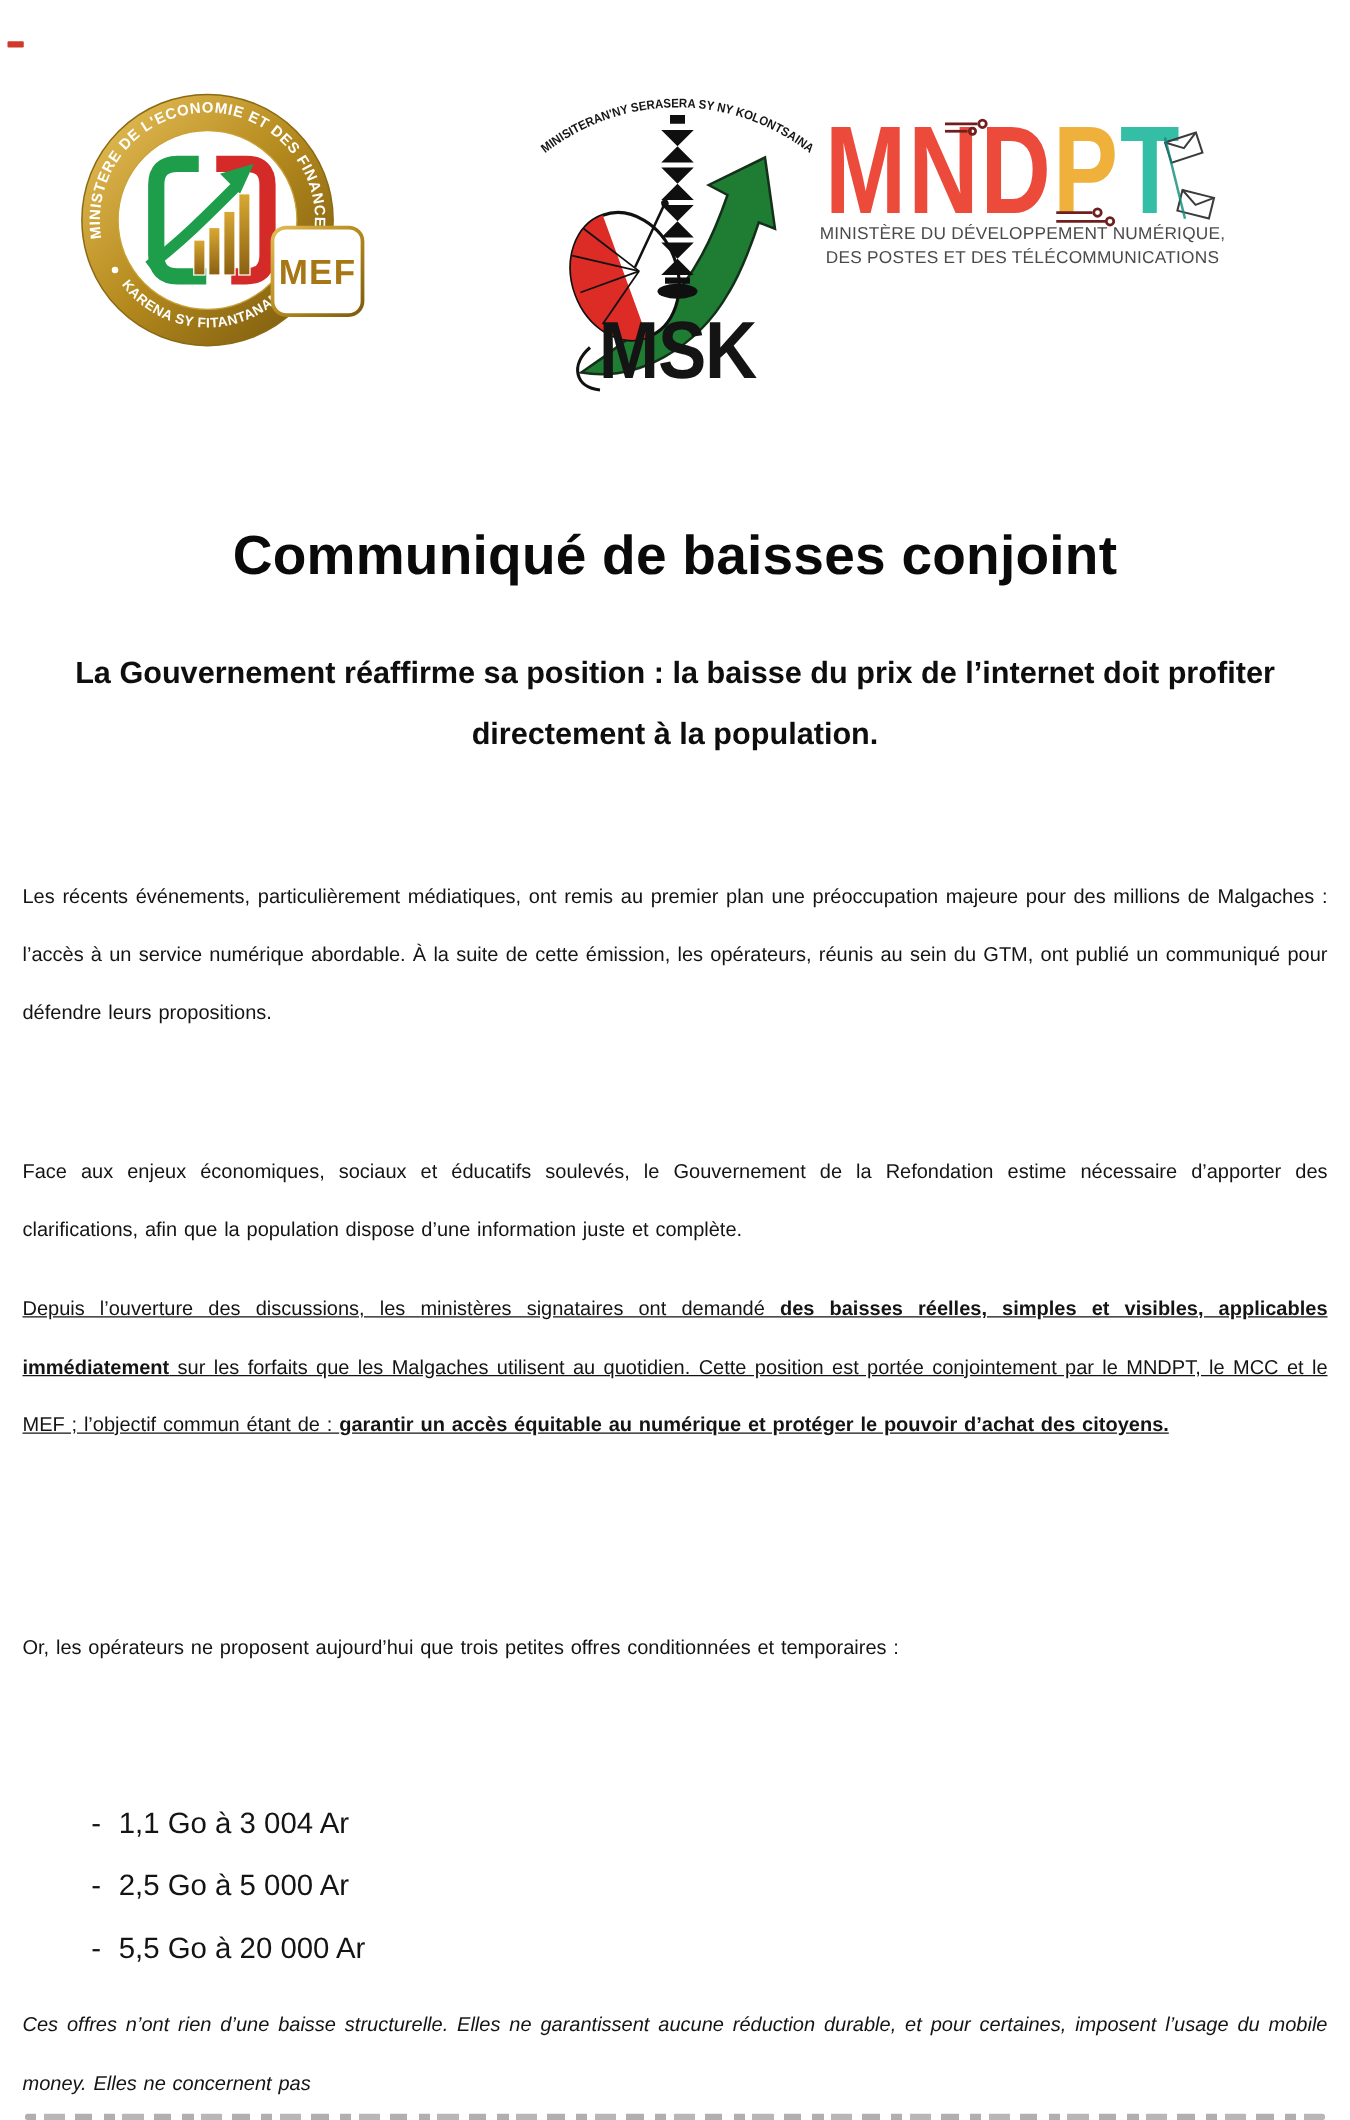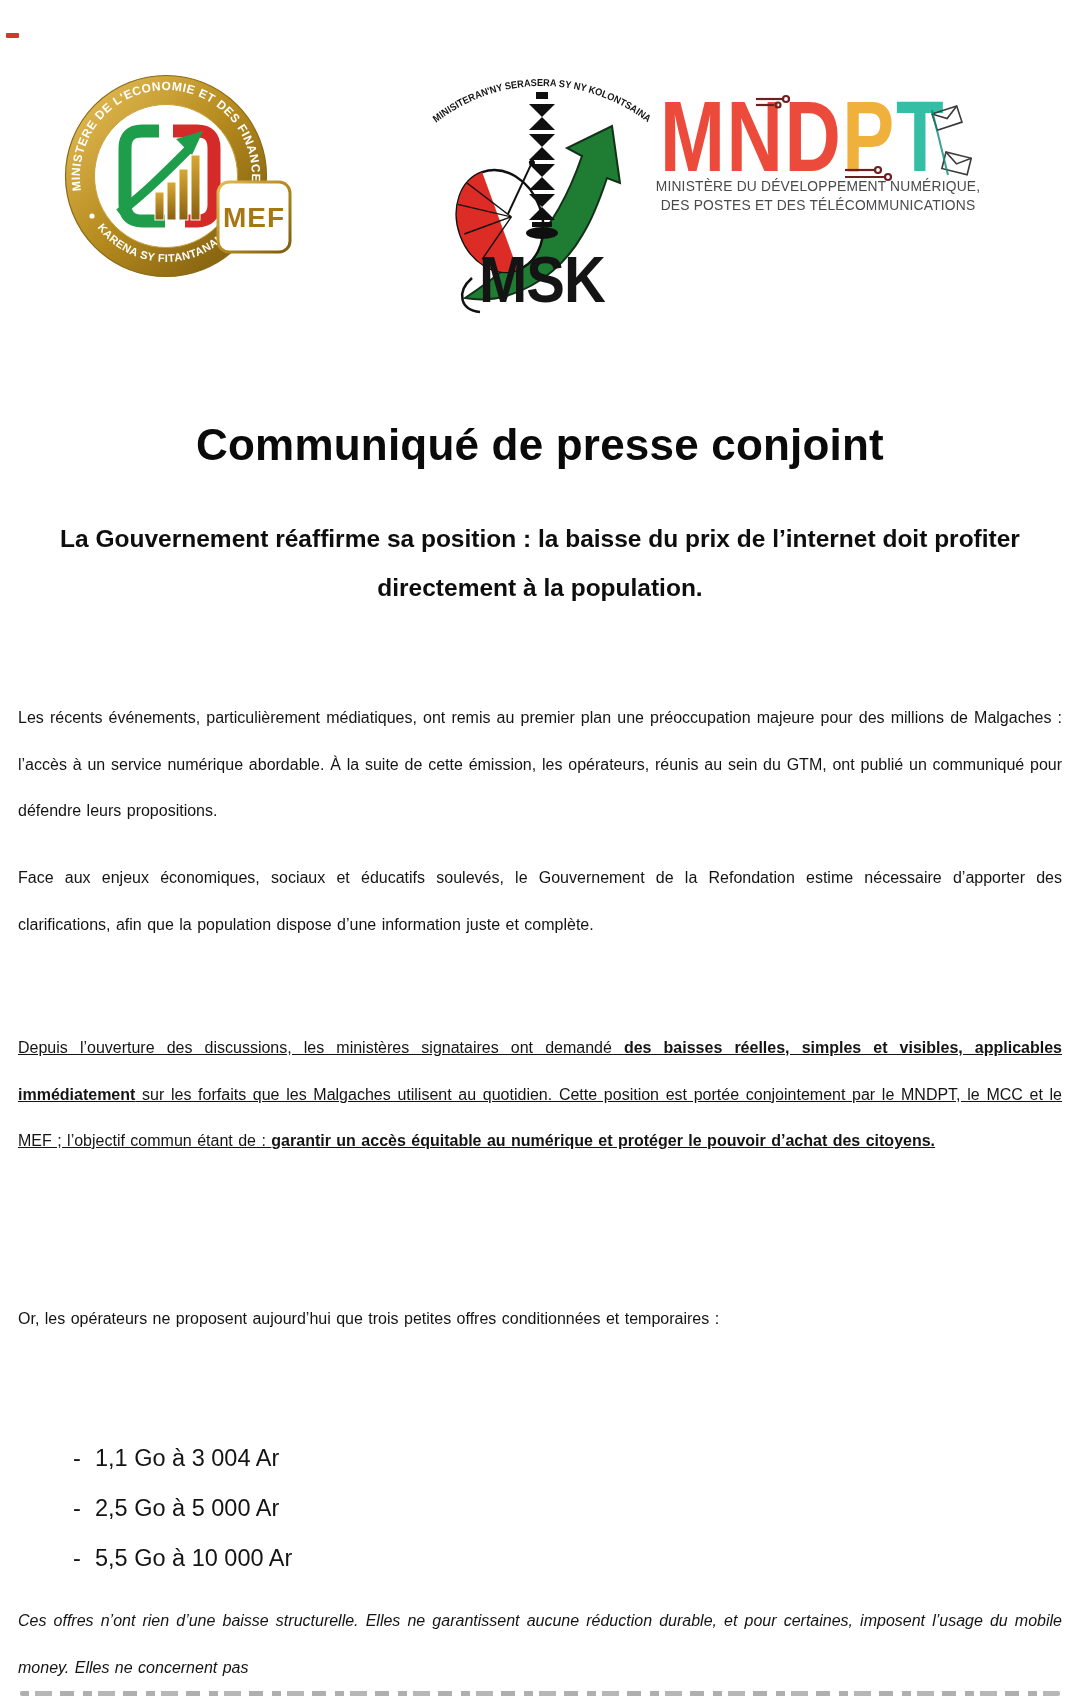--- a/index.html
+++ b/index.html
@@ -46,21 +46,21 @@
     display:block;margin:0 auto;width:960px;
     font-size:24.5px;font-weight:bold;line-height:49px;color:#0e0e0e;
   }
   .para{
     left:18px;width:1044px;
     font-size:16px;line-height:46.5px;text-align:justify;
     color:#141414;word-spacing:1px;
   }
   .bseg{font-weight:bold;}
   .p1{top:695px;}
-  .p2{top:855px;}
+  .p2{top:915px;}
   .p3{top:1025px;text-decoration:underline;}
   .p4{top:1296px;}
   .closing{top:1598px;font-style:italic;}
   .offer{
     left:18px;width:1044px;font-size:23.5px;line-height:46.5px;color:#141414;
     padding-left:77px;box-sizing:border-box;
   }
   .offer .marker{position:absolute;left:55px;top:0;}
   .offer1{top:1435px;}
   .offer2{top:1485px;}
@@ -176,39 +176,39 @@
     <line x1="96" y1="25" x2="114" y2="25"></line>
       <circle cx="118" cy="25" r="2.5"></circle>
   </g>
   <line x1="272" y1="30" x2="288" y2="95" stroke="#0c8b78" stroke-width="2" opacity="0.8"></line>
 </svg>
 <div class="abs mndpt-caption">
   <div>MINISTÈRE DU DÉVELOPPEMENT NUMÉRIQUE,</div>
   <div>DES POSTES ET DES TÉLÉCOMMUNICATIONS</div>
 </div>
 
-<div class="abs doc-title">Communiqué de presse conjoint</div>
+<div class="abs doc-title">Communiqué de baisses conjoint</div>
 
 <div class="abs doc-subtitle">
   <span class="inner">La Gouvernement réaffirme sa position : la baisse du prix de l’internet doit profiter directement à la population.</span>
 </div>
 
 <div class="abs para p1"><span>Les récents événements, particulièrement médiatiques, ont remis au premier plan une préoccupation majeure pour des millions de Malgaches : l’accès à un service numérique abordable. À la suite de cette émission, les opérateurs, réunis au sein du GTM, ont publié un communiqué pour défendre leurs propositions.</span></div>
 <div class="abs para p2"><span>Face aux enjeux économiques, sociaux et éducatifs soulevés, le Gouvernement de la Refondation estime nécessaire d’apporter des clarifications, afin que la population dispose d’une information juste et complète.</span></div>
 <div class="abs para p3"><span>Depuis l’ouverture des discussions, les ministères signataires ont demandé </span><span class="bseg">des baisses réelles, simples et visibles, applicables immédiatement</span><span> sur les forfaits que les Malgaches utilisent au quotidien. Cette position est portée conjointement par le MNDPT, le MCC et le MEF ; l’objectif commun étant de : </span><span class="bseg">garantir un accès équitable au numérique et protéger le pouvoir d’achat des citoyens.</span></div>
 <div class="abs para p4"><span>Or, les opérateurs ne proposent aujourd’hui que trois petites offres conditionnées et temporaires :</span></div>
 
 <div class="abs offer offer1">
   <span class="marker">-</span>
   <span>1,1 Go à 3 004 Ar</span>
 </div>
 <div class="abs offer offer2">
   <span class="marker">-</span>
   <span>2,5 Go à 5 000 Ar</span>
 </div>
 <div class="abs offer offer3">
   <span class="marker">-</span>
-  <span>5,5 Go à 10 000 Ar</span>
+  <span>5,5 Go à 20 000 Ar</span>
 </div>
 
 <div class="abs para closing">Ces offres n’ont rien d’une baisse structurelle. Elles ne garantissent aucune réduction durable, et pour certaines, imposent l’usage du mobile money. Elles ne concernent pas</div>
 
 <div class="abs clipped-line"></div>
 
 </body></html>

